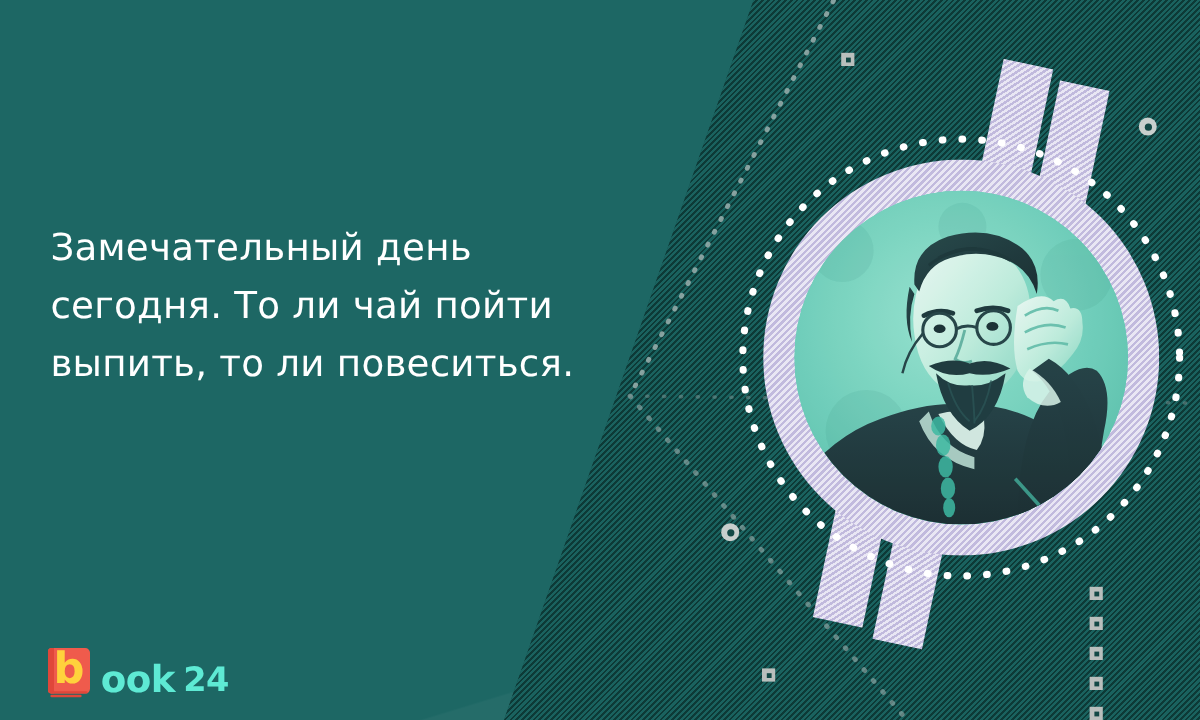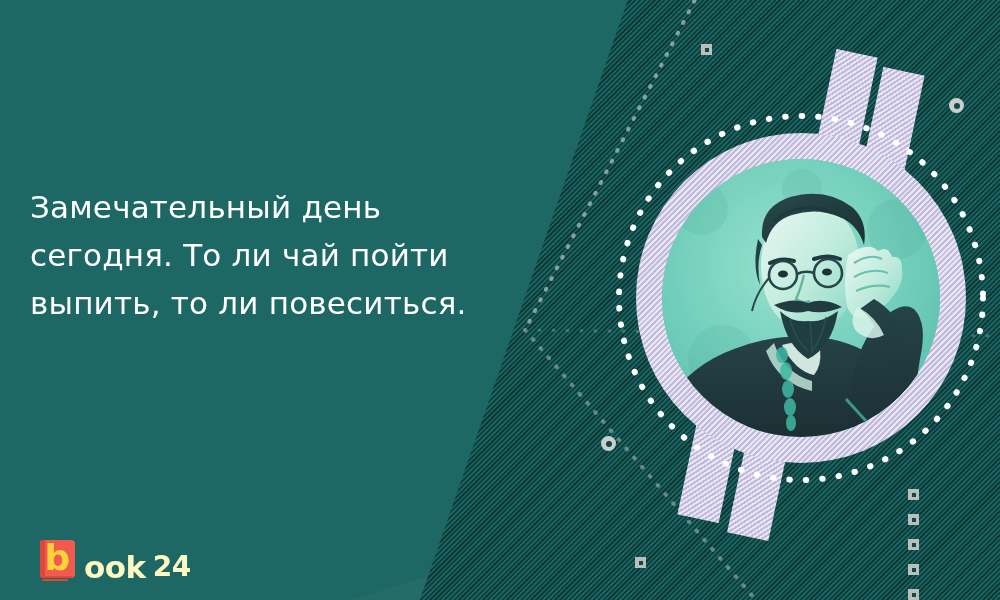--- a/index.html
+++ b/index.html
@@ -31,21 +31,21 @@
   }
   
   .bg-wedge-shade{
     position:absolute;inset:0;
     clip-path:polygon(628px 0, 1000px 0, 1000px 600px, 420px 600px);
     background:linear-gradient(100deg, rgba(0,0,0,.12) 0 6%, rgba(0,0,0,0) 30% 100%);
   }
 
   
   .quote{
-    position:absolute;left:30px;top:183px;width:520px;
+    position:absolute;left:42px;top:183px;width:520px;
     color:#ffffff;
     font-family:"DejaVu Sans", sans-serif;
     font-size:31px;
     font-weight:400;
     line-height:48px;
     letter-spacing:.2px;
     white-space:pre-line;
   }
 
   
@@ -69,21 +69,21 @@
   }
   .logo-pagelines i:nth-child(1){bottom:4px;}
   .logo-pagelines i:nth-child(2){bottom:1px;width:26px;}
   .logo-b{
     position:absolute;left:0;top:-2px;width:35px;height:40px;
     color:#ffd23c;
     font-family:"DejaVu Sans", sans-serif;
     font-weight:bold;font-size:36px;line-height:40px;text-align:center;
   }
   .logo-text{
-    color:#fef9c3;
+    color:#5eead4;
     font-family:"DejaVu Sans", sans-serif;
     font-weight:bold;font-size:31px;letter-spacing:-.5px;line-height:34px;
     display:flex;align-items:center;gap:7px;margin-top:12px;
   }
   .logo-24{font-size:28px;letter-spacing:-.5px;}
 
   
   .medallion{position:absolute;left:618px;top:25px;width:365px;height:505px;}
 
   

